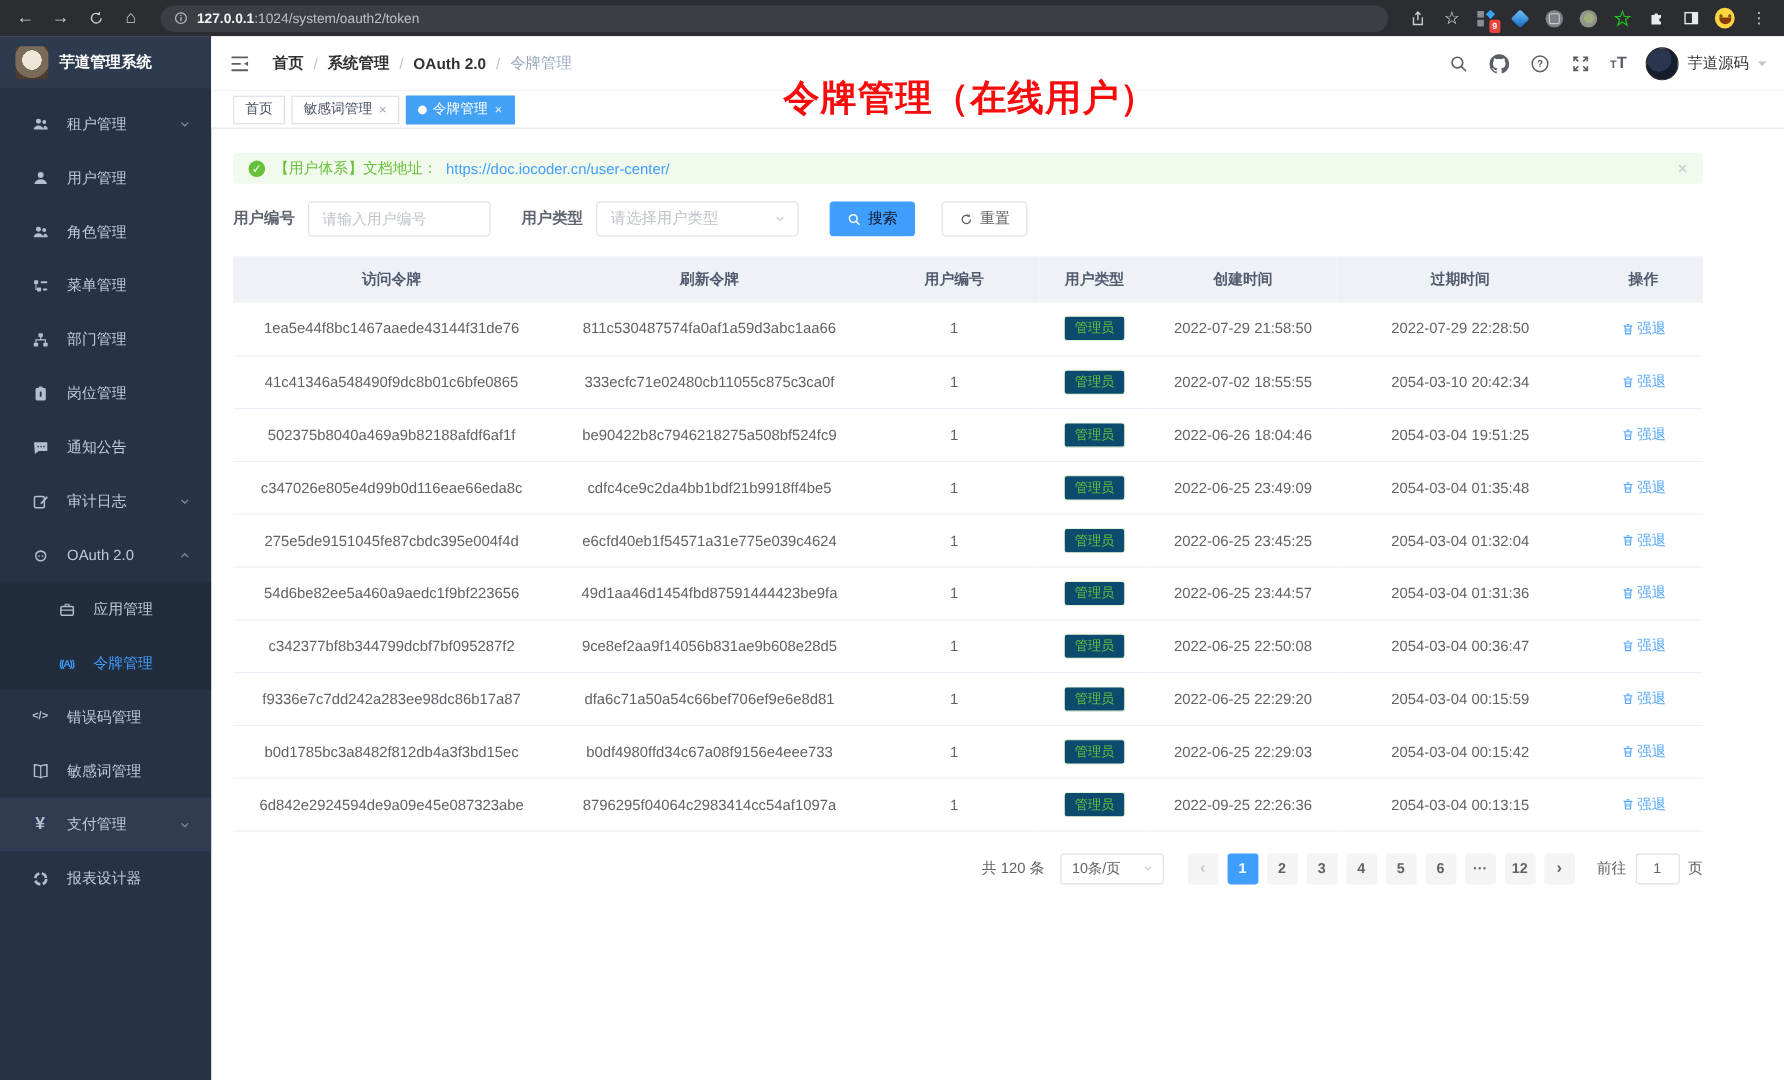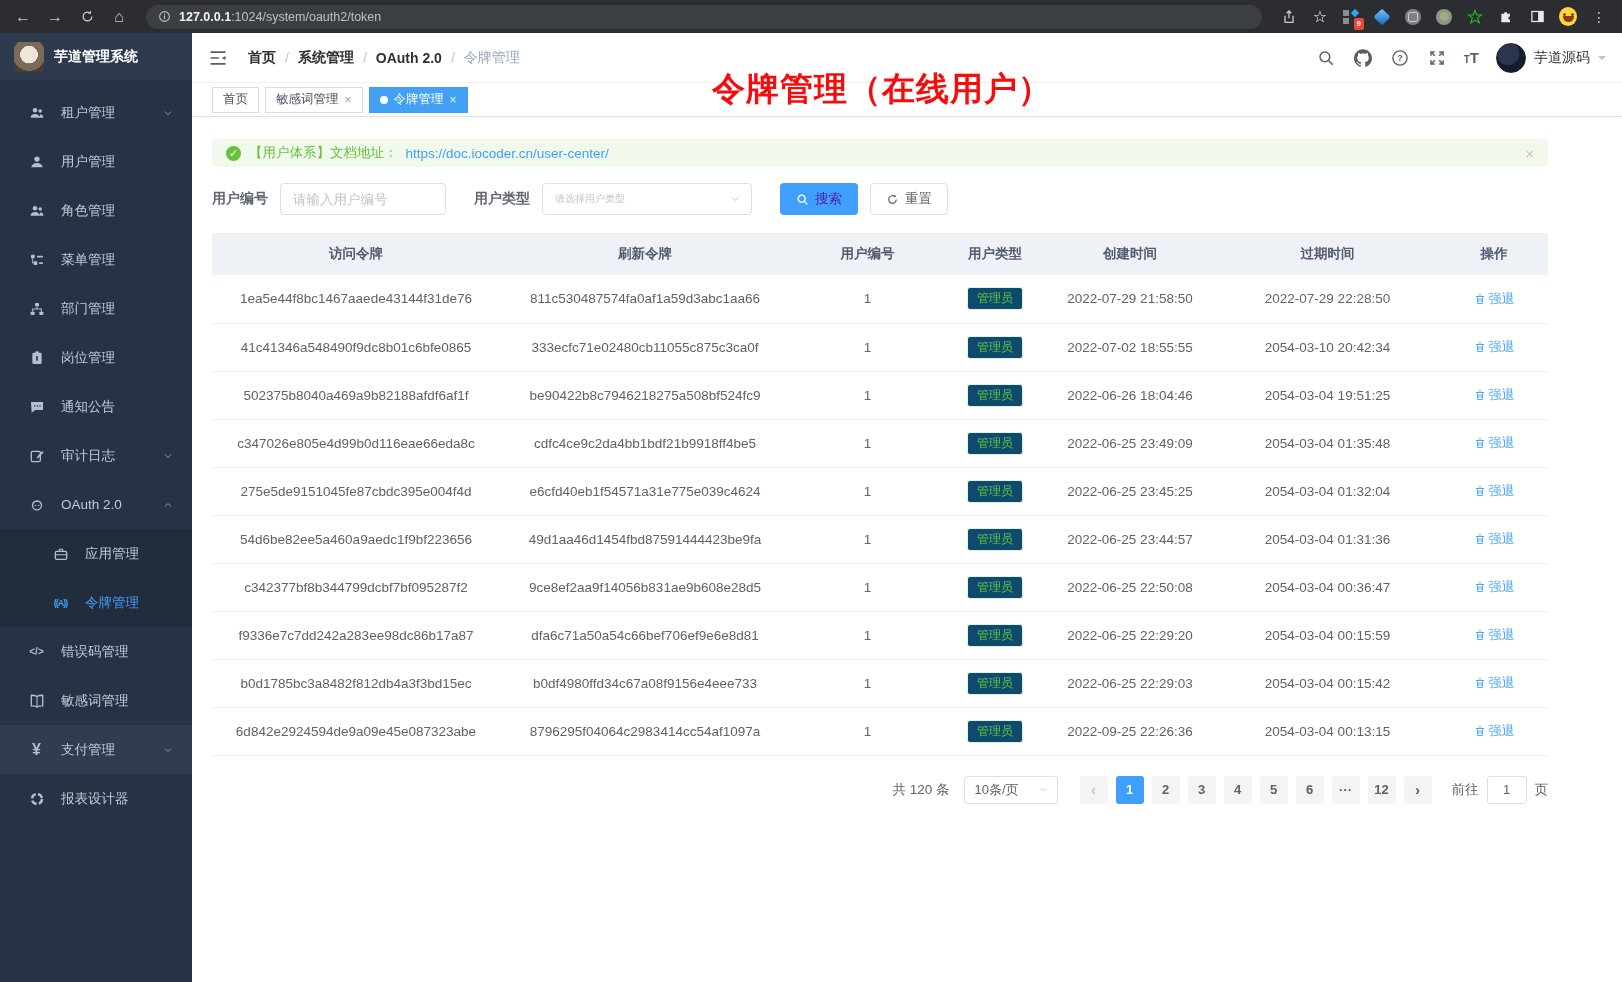--- a/index.html
+++ b/index.html
@@ -107,29 +107,29 @@
   .alert-check { width:15px; height:15px; border-radius:50%; background:#67c23a; color:#fff;
     font-size:11px; display:flex; align-items:center; justify-content:center; flex:0 0 auto; }
   .alert-link { color:#409eff; cursor:pointer; text-decoration:none; }
   .alert-close { margin-left:auto; color:#c0c4cc; font-size:15px; cursor:pointer; }
 
   .filters { margin-top:16px; display:flex; align-items:center; }
   .f-label { font-size:14px; font-weight:700; color:#5f6672; margin-right:12px; }
   .f-input { width:166px; height:32px; border:1px solid #dcdfe6; border-radius:4px;
     padding:0 12px; font-size:13.5px; color:#606266; outline:none; }
   .f-input::placeholder { color:#bfc4cc; }
-  .f-select { width:210px; height:32px; border:1px solid #dcdfe6; border-radius:4px;
-    padding:0 10px 0 12px; font-size:10px; color:#bfc4cc; display:flex; align-items:center;
+  .f-select { width:184px; height:32px; border:1px solid #dcdfe6; border-radius:4px;
+    padding:0 10px 0 12px; font-size:14px; color:#bfc4cc; display:flex; align-items:center;
     cursor:pointer; margin-right:28px; }
   .f-select .sel-arrow { margin-left:auto; color:#c0c4cc; display:flex; }
   .gap1 { margin-right:28px; }
   .btn { height:32px; border-radius:4px; font-size:13.5px; display:inline-flex; align-items:center;
     gap:6px; padding:0 15px; cursor:pointer; border:1px solid transparent; }
-  .btn-primary { background:#409eff; color:#4c1d95; }
-  .btn-plain { background:#fff; border-color:#dcdfe6; color:#606266; margin-left:12px;text-align:center; }
+  .btn-primary { background:#409eff; color:#0f172a; }
+  .btn-plain { background:#fff; border-color:#dcdfe6; color:#606266; margin-left:24px;text-align:center; }
   .btn svg { width:13px; height:13px; }
 
   
   table { margin-top:18px; border-collapse:collapse; table-layout:fixed; width:1336px;
     font-size:13.5px; color:#606266; }
   thead th { background:#eef1f6; color:#515a6e; font-weight:700; padding:12px 4px;
     text-align:center; white-space:nowrap; }
   tbody td { padding:0 4px; height:48px; border-bottom:1px solid #ebeef5; text-align:center;
     white-space:nowrap; overflow:hidden; }
   .tag-admin { display:inline-block; padding:2px 9px; border:1px solid #e1f3d8; background:#0c4a6e;

